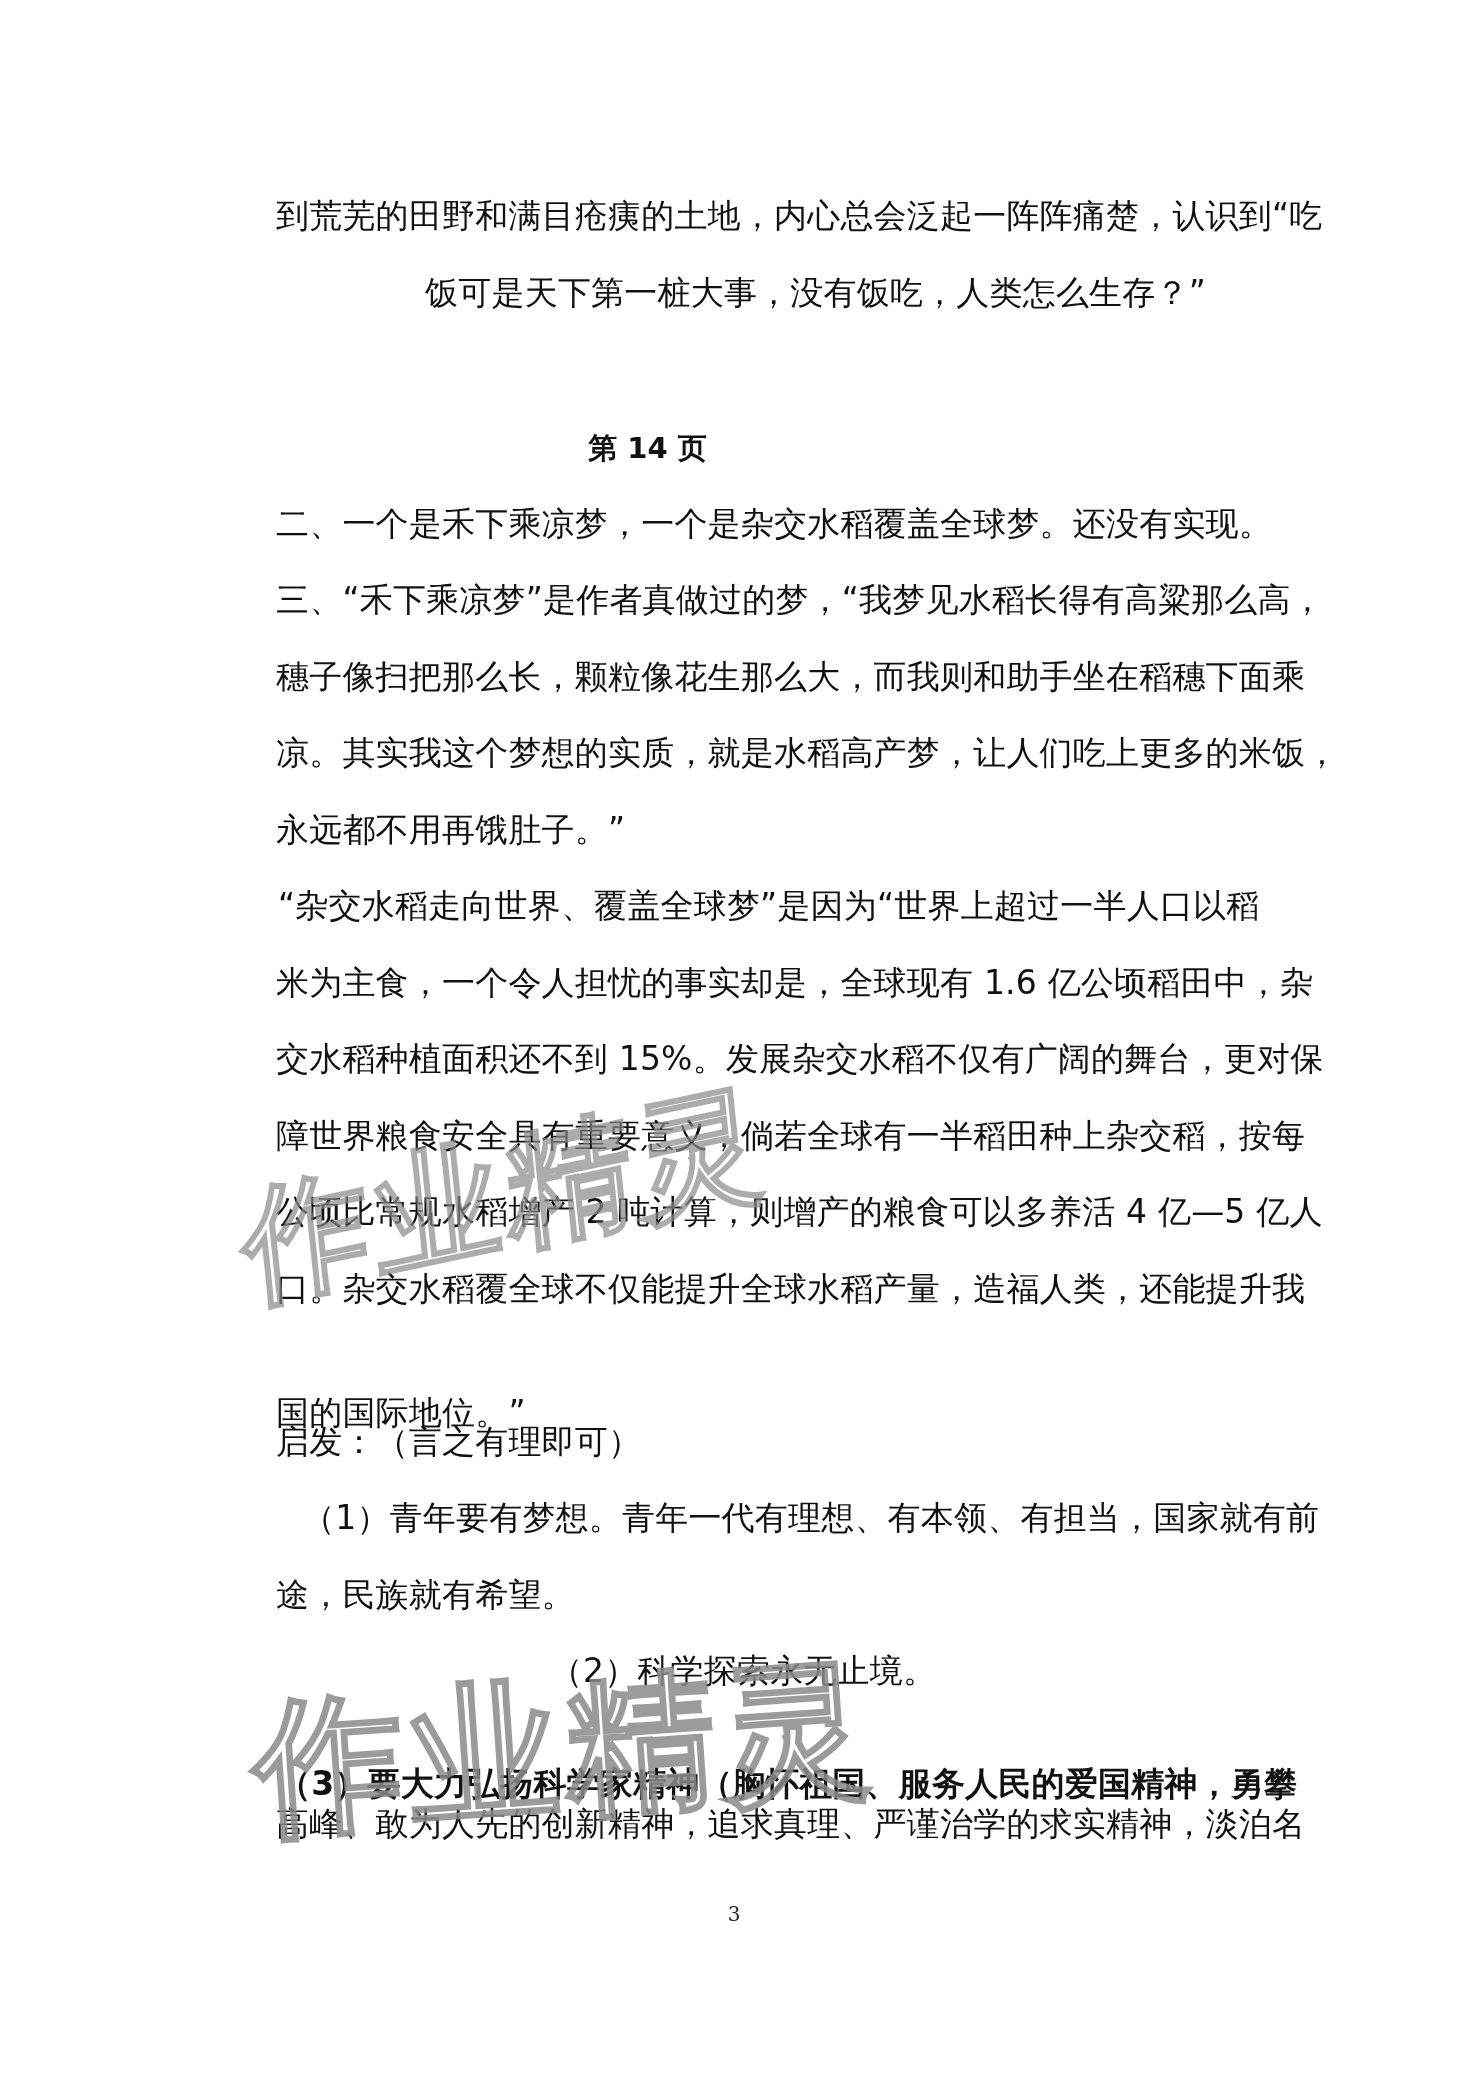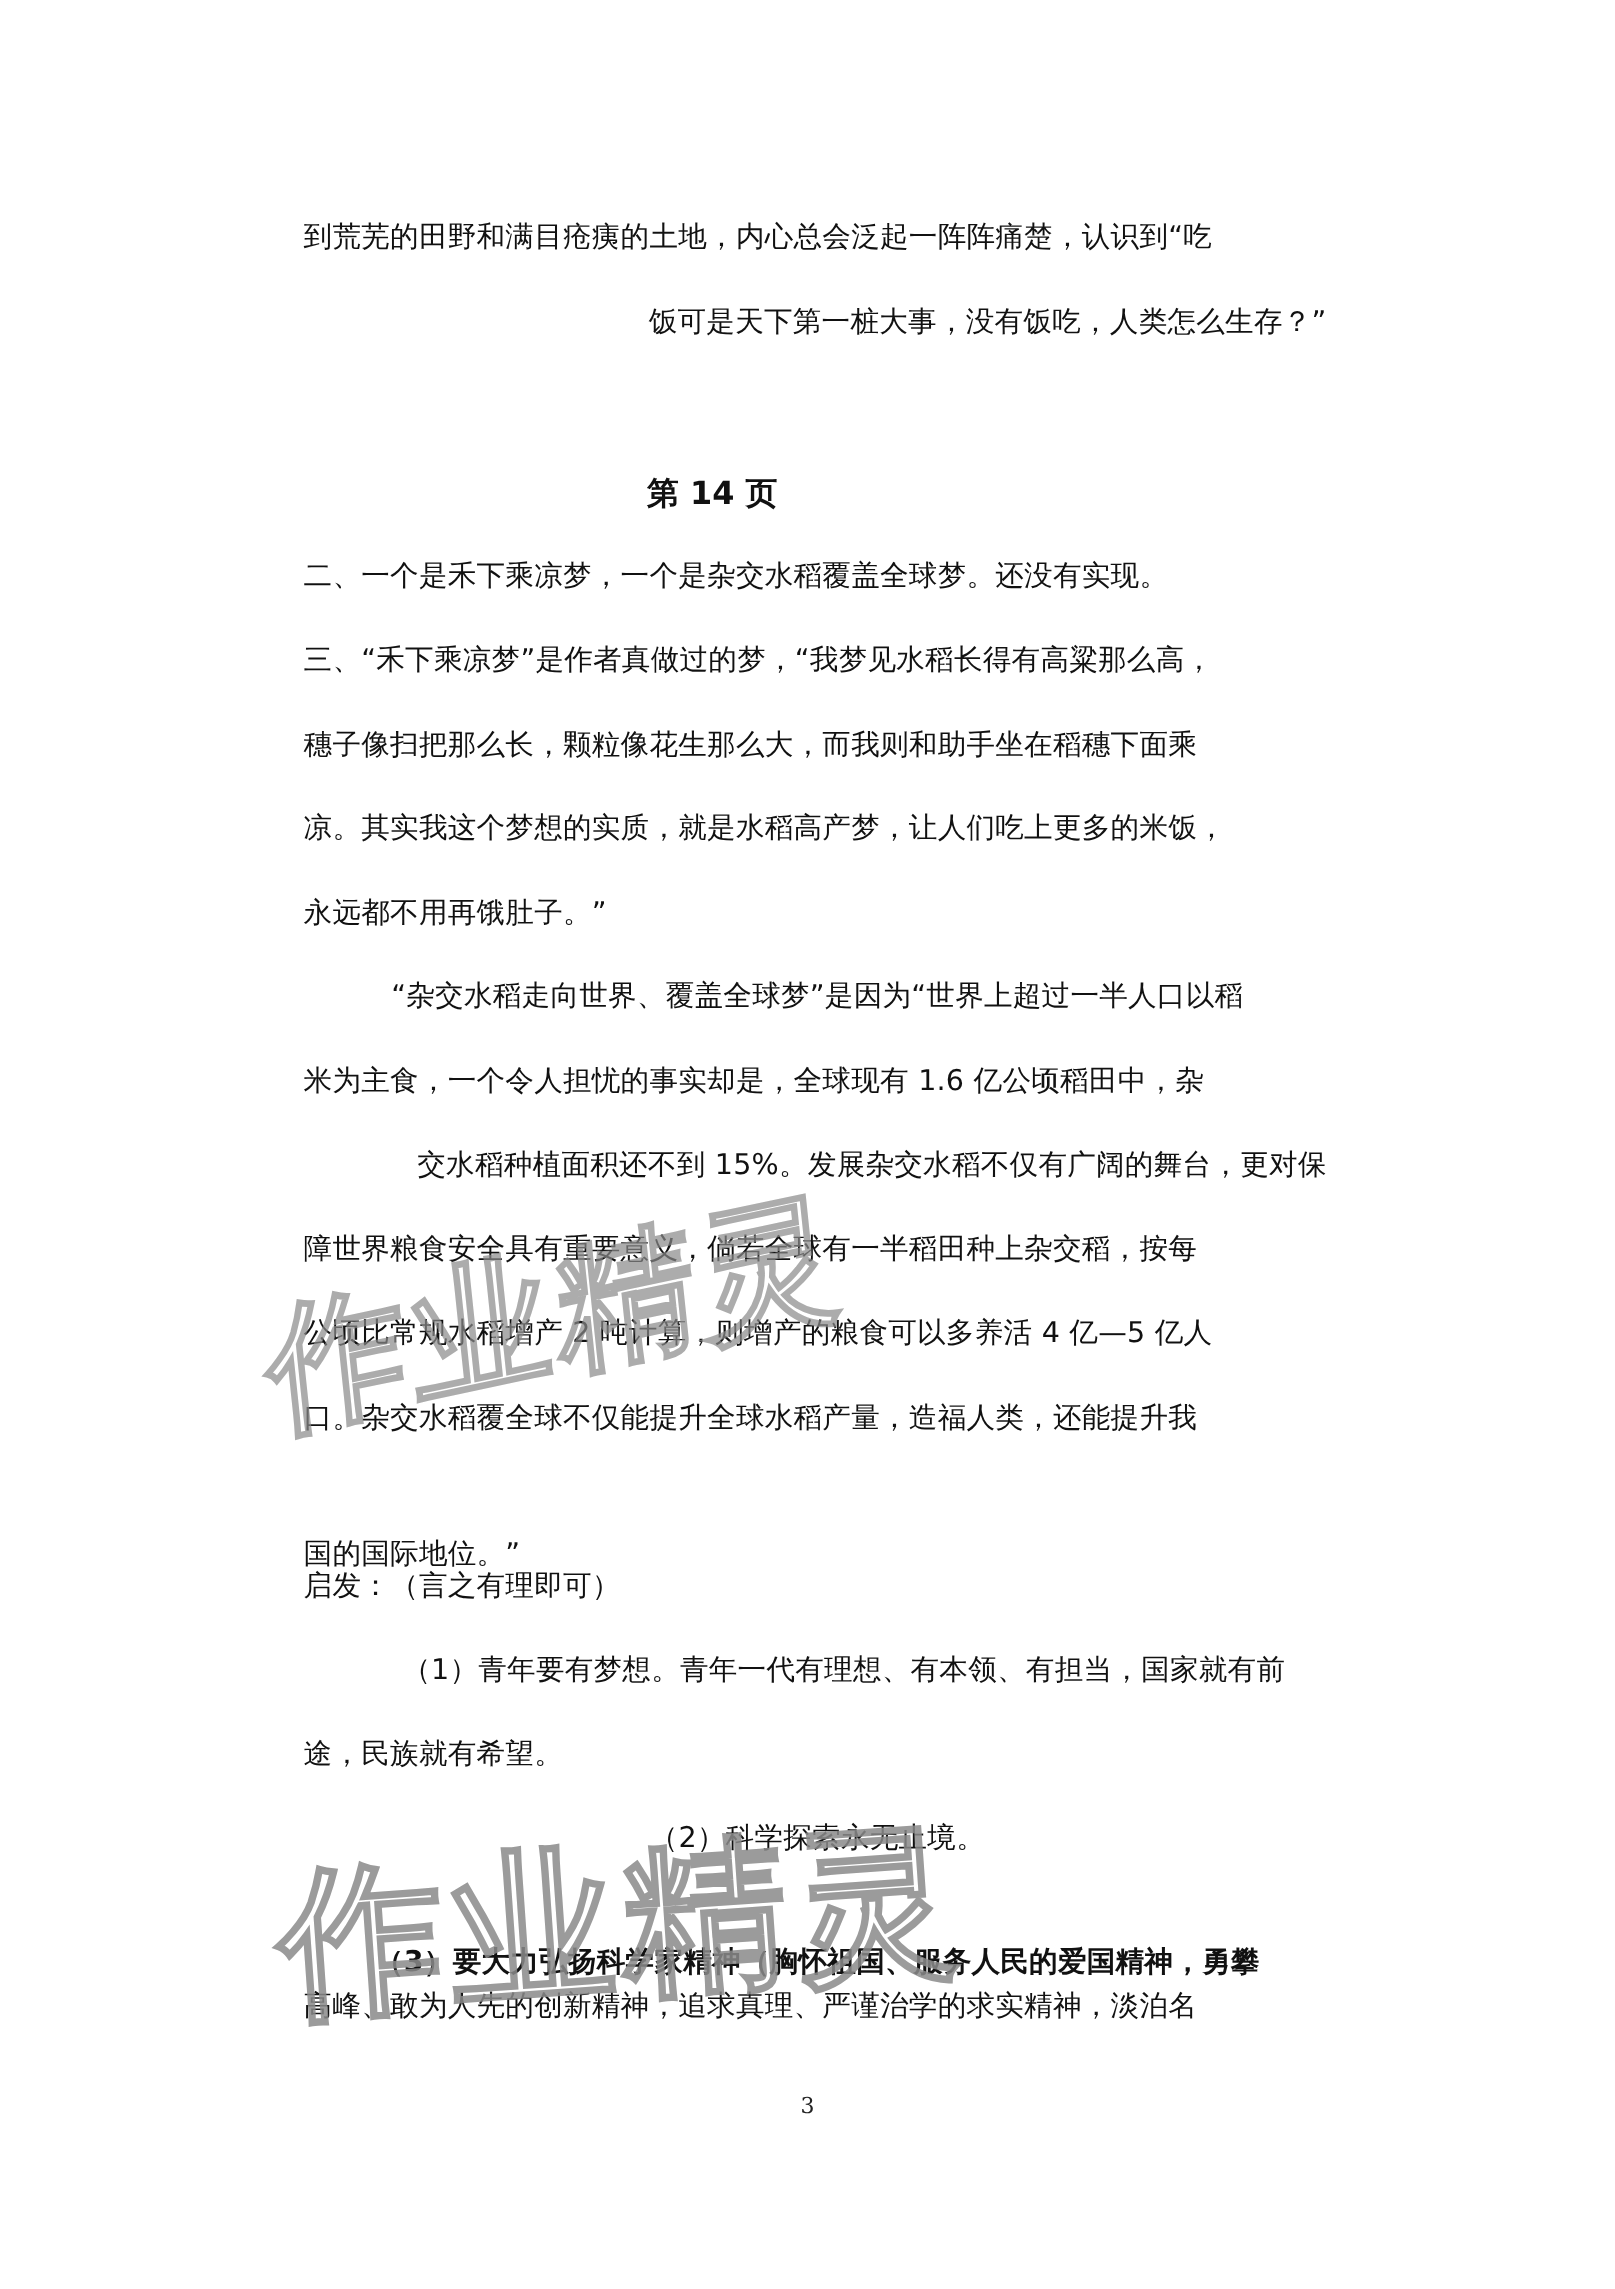--- a/index.html
+++ b/index.html
@@ -18,21 +18,21 @@
     .page {
       position: absolute;
       left: 0; top: 0;
       width: 1468px;
       height: 2081px;
     }
     .line {
       position: absolute;
       left: 276px;
       width: 930px;
-      font-size: 26px;
+      font-size: 33px;
       line-height: 40px;
       white-space: nowrap;
       letter-spacing: 0.2px;
     }
     .line.indent { left: 278px; text-align: center; }
     .heading {
       position: absolute;
       left: 0;
       width: 1295px;
       text-align: center;

